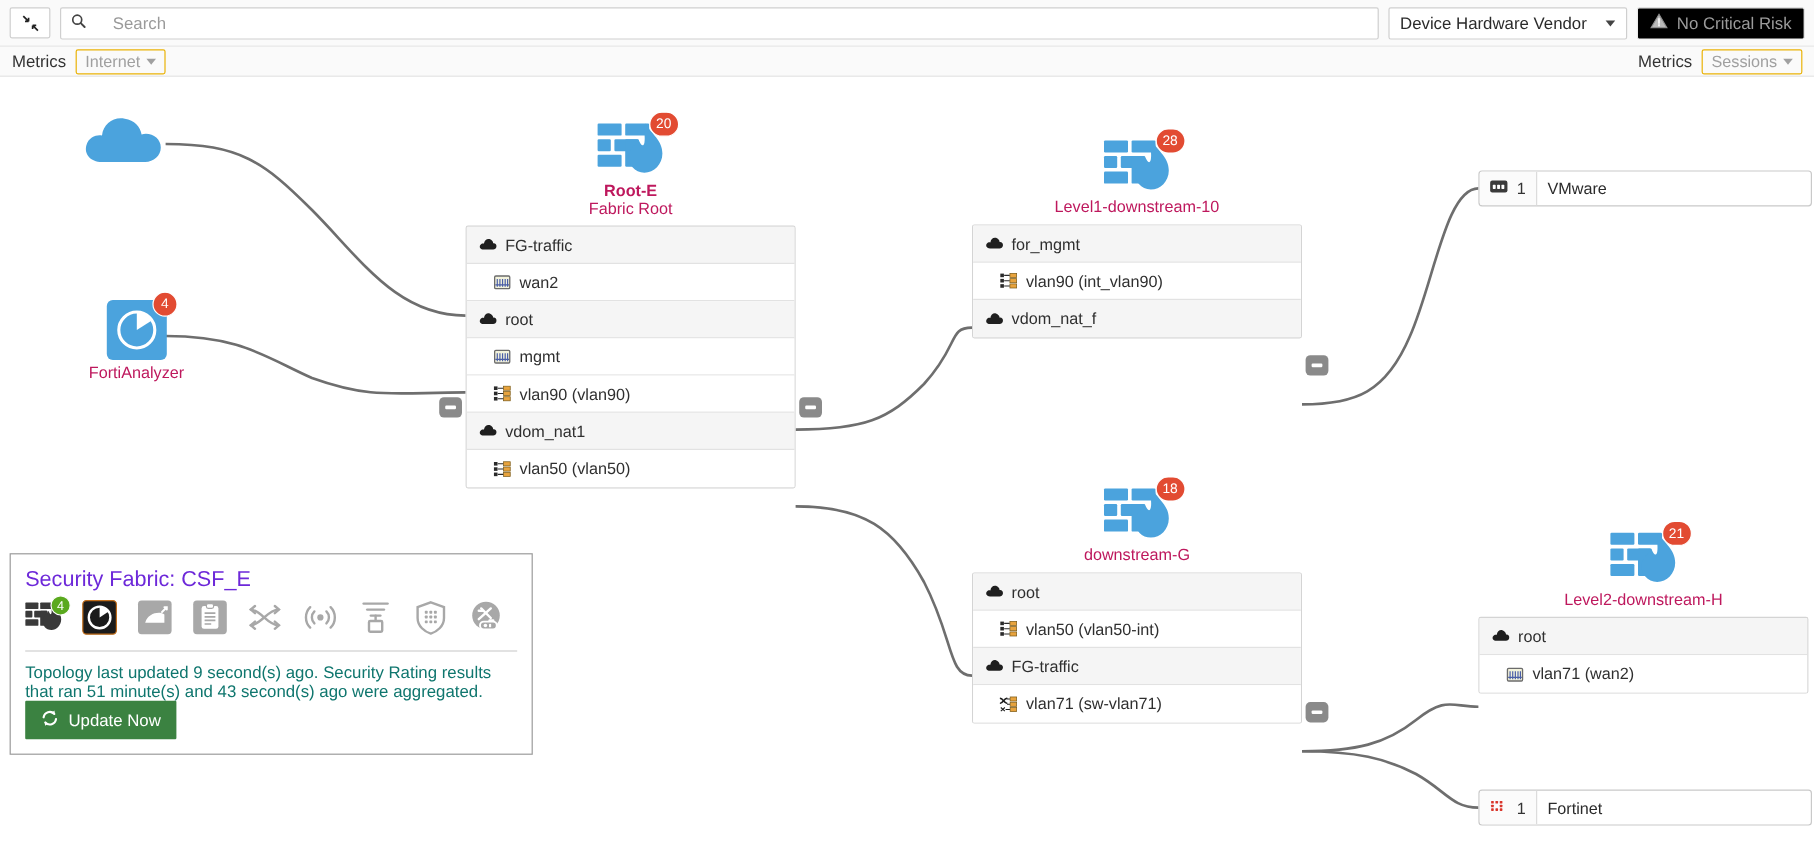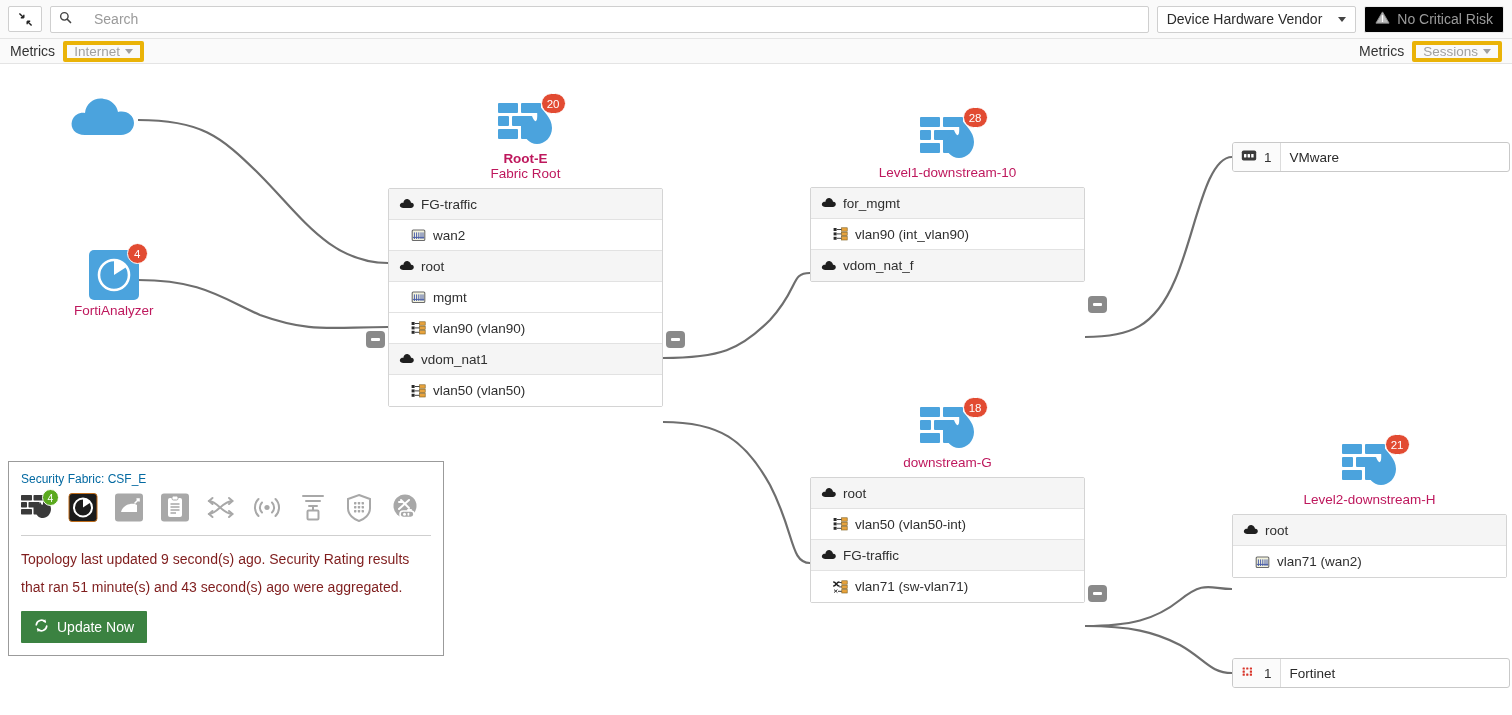--- a/index.html
+++ b/index.html
@@ -51,21 +51,21 @@
   }
 
   
   .subbar {
     position: absolute; left: 0; top: 39px; width: 1512px; height: 25px;
     background: #fafafa; border-bottom: 1px solid #e4e4e4;
     display: flex; align-items: center; padding: 0 10px;
   }
   .subbar .label { font-size: 14px; color: #333; margin-right: 8px; }
   .pill {
-    height: 21px; border: 4px solid #eab308; background: #fafafa; border-radius: 2px;
+    height: 21px; border: 1px solid #eab308; background: #fafafa; border-radius: 2px;
     display: inline-flex; align-items: center; gap: 5px; padding: 0 7px;
     font-size: 13.5px; color: #a0a0a0; cursor: pointer;
   }
   .pill .caret { border-top-color: #a0a0a0; }
   .spacer { flex: 1; }
 
   
   .canvas { position: absolute; left: 0; top: 65px; width: 1512px; height: 650px; background: #fff; }
   #links { position: absolute; left: 0; top: 0; width: 1512px; height: 650px; }
 
@@ -110,30 +110,30 @@
     display: flex; align-items: center; gap: 7px; padding: 0 8px;
     background: #fbfbfb; border-right: 1px solid #dcdcdc; font-size: 13.5px; color: #333;
   }
   .endpoint .nm { display: flex; align-items: center; padding: 0 9px; font-size: 13.5px; color: #2b2b2b; }
 
   
   .legend {
     position: absolute; left: 8px; top: 396px; width: 436px;
     border: 1px solid #9b9b9b; background: #fff; padding: 10px 12px 12px 12px;
   }
-  .legend-title { font-size: 12px; color: #0369a1; margin-bottom: 7px; }
+  .legend-title { font-size: 18px; color: #6d28d9; margin-bottom: 7px; }
   .legend-icons { display: flex; flex-wrap: wrap; gap: 14px; margin-bottom: 10px; }
   .legend-icon { position: relative; width: 32px; height: 32px; cursor: pointer; flex: none; }
   .legend-icon .gbadge {
     position: absolute; top: -4px; right: -6px; min-width: 17px; height: 17px;
     background: #5aa91e; color: #fff; border-radius: 9px; font-size: 10.5px;
     display: flex; align-items: center; justify-content: center; padding: 0 4px; border: 1.5px solid #fff;
   }
   .legend-hr { border: none; border-top: 1px solid #cfcfcf; margin: 4px 0 9px 0; }
-  .legend-text { font-size: 14px; color: #7f1d1d; line-height: 28px; margin-bottom: 10px; }
+  .legend-text { font-size: 14px; color: #0f766e; line-height: 16px; margin-bottom: 0; }
   .update-btn {
     display: inline-flex; align-items: center; gap: 8px; background: #3b8241; color: #fff;
     border: none; padding: 7px 13px; font-size: 14px; font-family: "Liberation Sans", sans-serif;
     cursor: pointer; border-radius: 1px;
   }
 </style>
 </head>
 <body>
 
 <div id="app">

